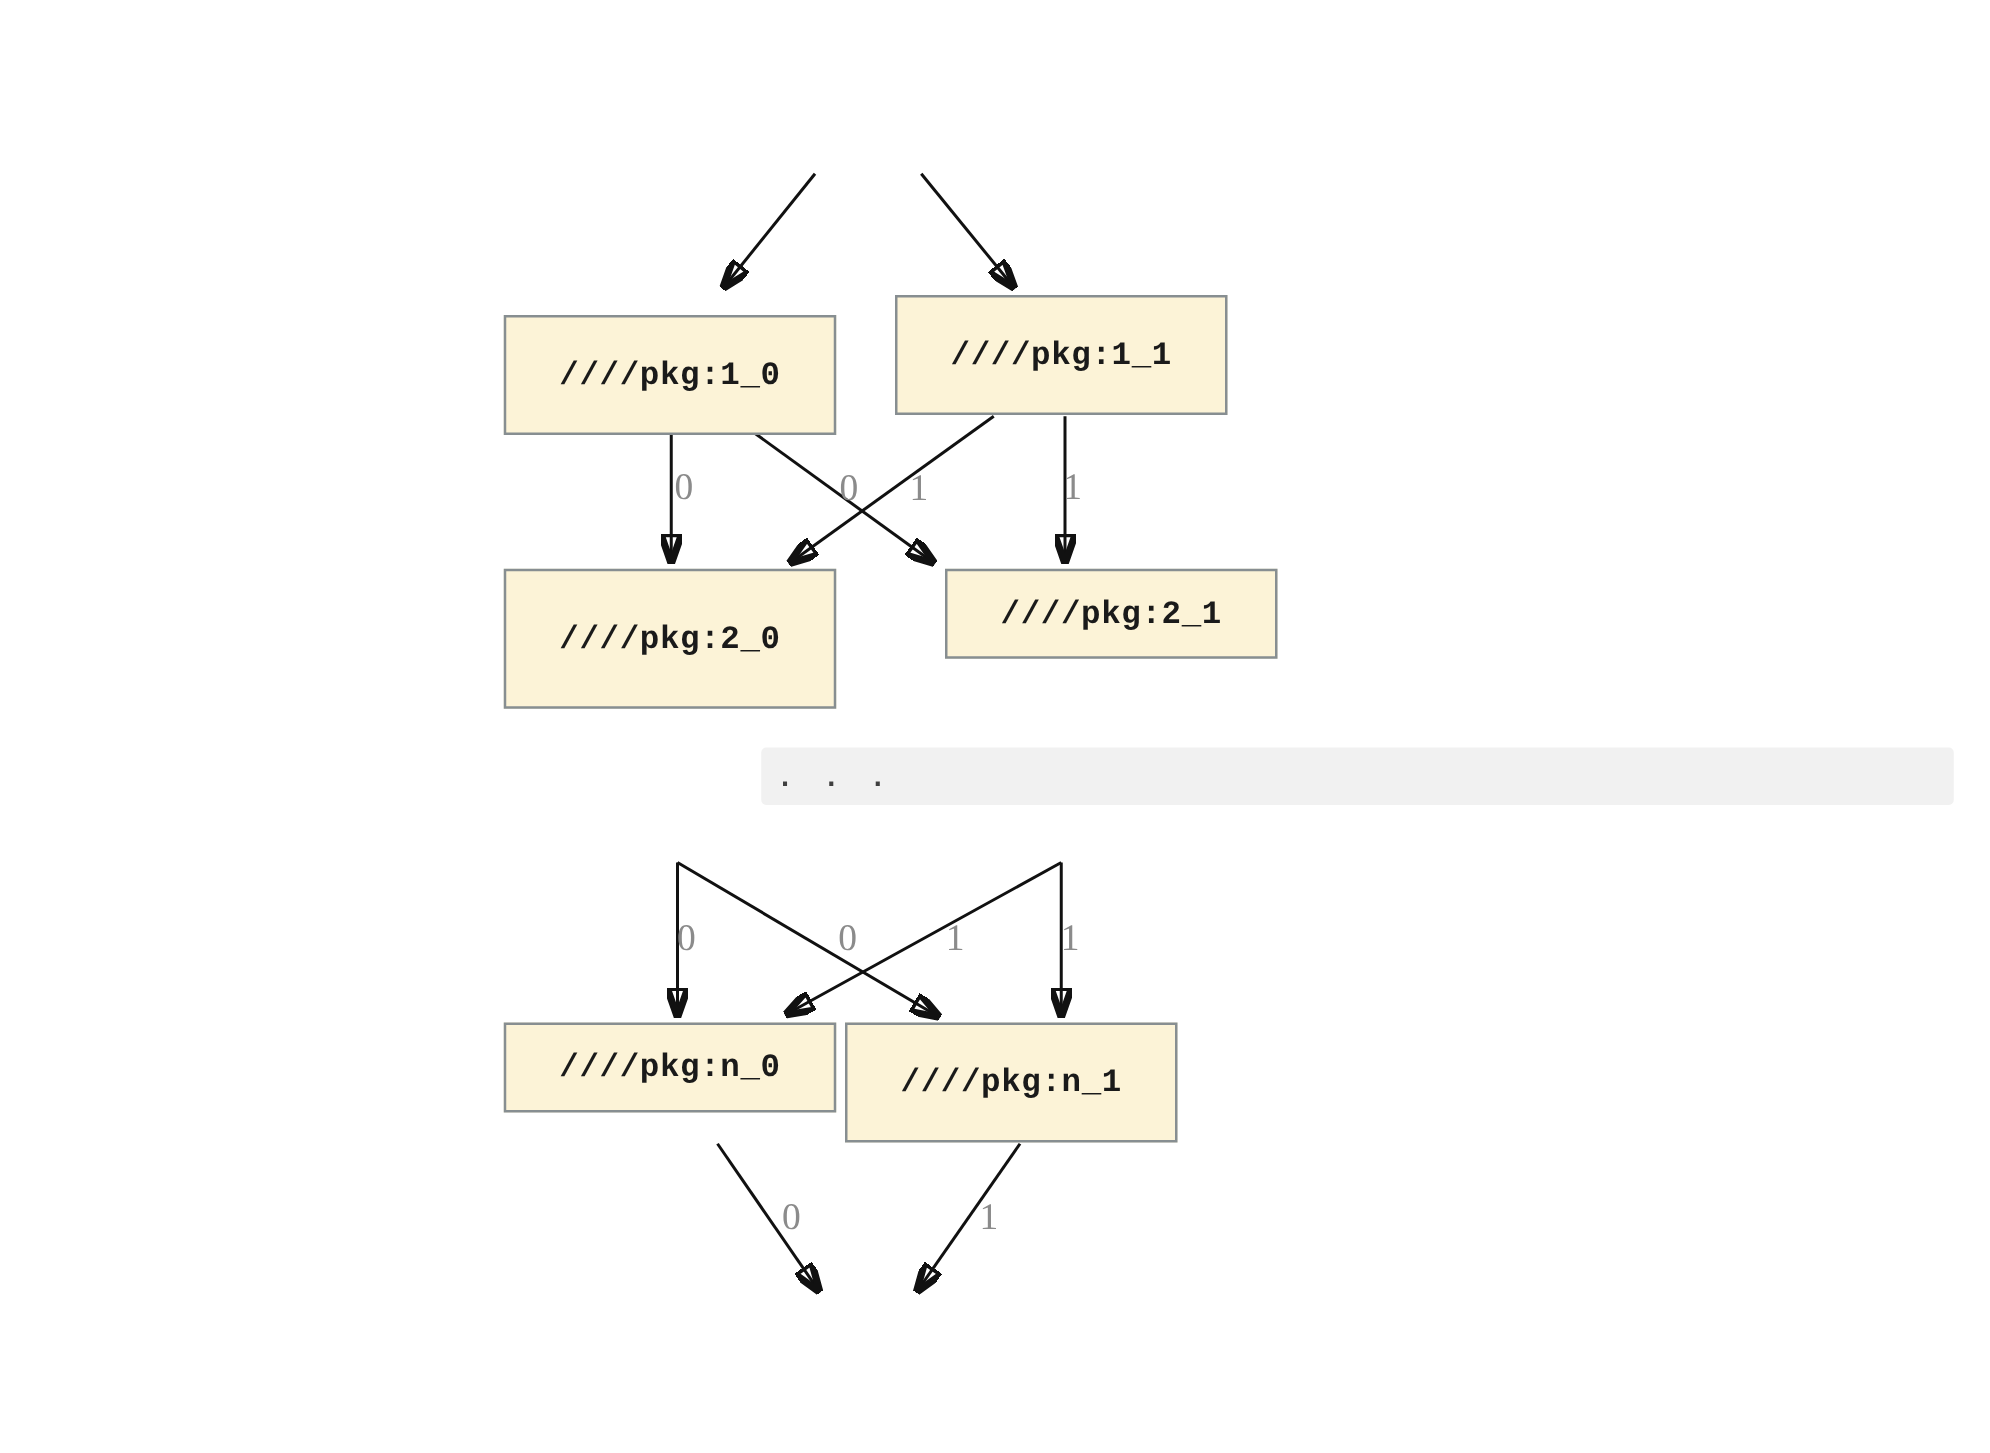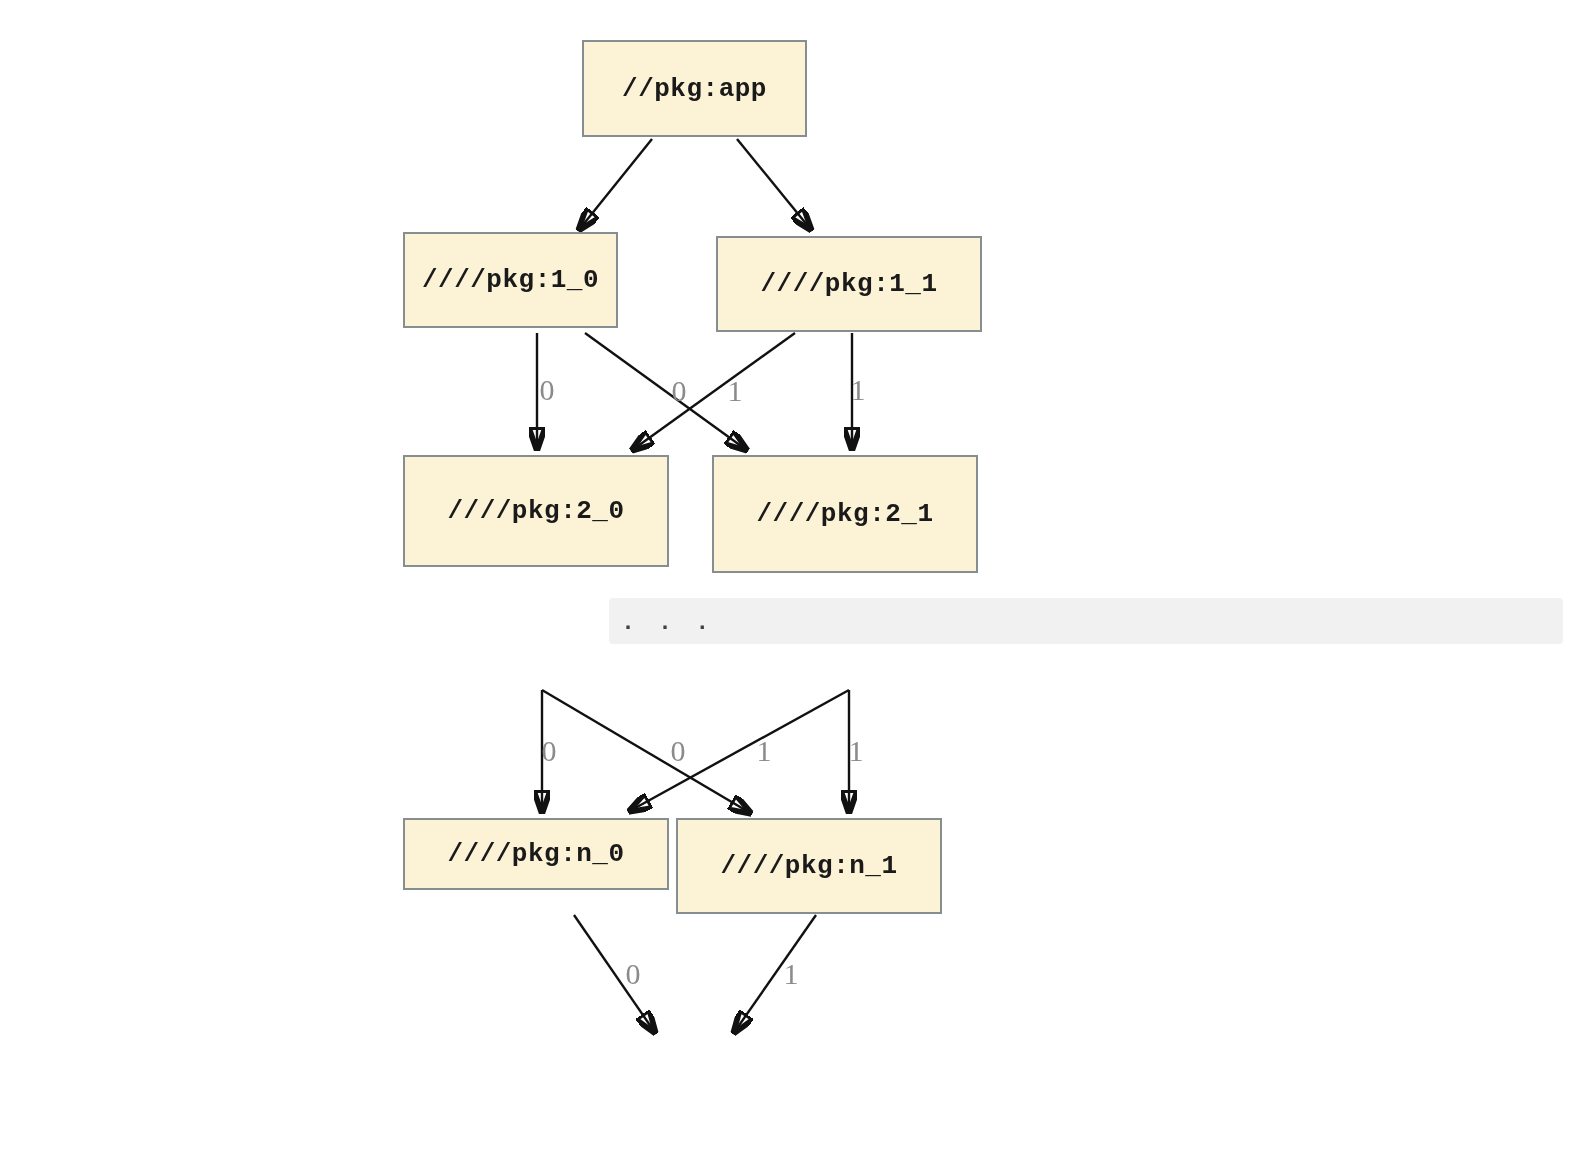--- a/index.html
+++ b/index.html
@@ -88,37 +88,34 @@
 
     <path d="M542,690 L542,814" marker-end="url(#arrow)"></path>
     <path d="M542,690 L752,814" marker-end="url(#arrow)"></path>
     <path d="M849,690 L628,812" marker-end="url(#arrow)"></path>
     <path d="M849,690 L849,814" marker-end="url(#arrow)"></path>
 
     <path d="M574,915 L656,1034" marker-end="url(#arrow)"></path>
     <path d="M816,915 L733,1034" marker-end="url(#arrow)"></path>
   </svg>
 
-  <div class="node" style="left:582px;top:40px;width:225px;height:97px">
-    <span>//pkg:app</span>
-  </div>
 
-  <div class="node" style="left:403px;top:232px;width:215px;height:96px">
+  <div class="node" style="left:403px;top:252px;width:266px;height:96px">
     <span>////pkg:1_0</span>
   </div>
 
   <div class="node" style="left:716px;top:236px;width:266px;height:96px">
     <span>////pkg:1_1</span>
   </div>
 
   <div class="node" style="left:403px;top:455px;width:266px;height:112px">
     <span>////pkg:2_0</span>
   </div>
 
-  <div class="node" style="left:712px;top:455px;width:266px;height:118px">
+  <div class="node" style="left:756px;top:455px;width:266px;height:72px">
     <span>////pkg:2_1</span>
   </div>
 
   <div class="band">
     <span class="dots">. . .</span>
   </div>
 
   <div class="node" style="left:403px;top:818px;width:266px;height:72px">
     <span>////pkg:n_0</span>
   </div>

